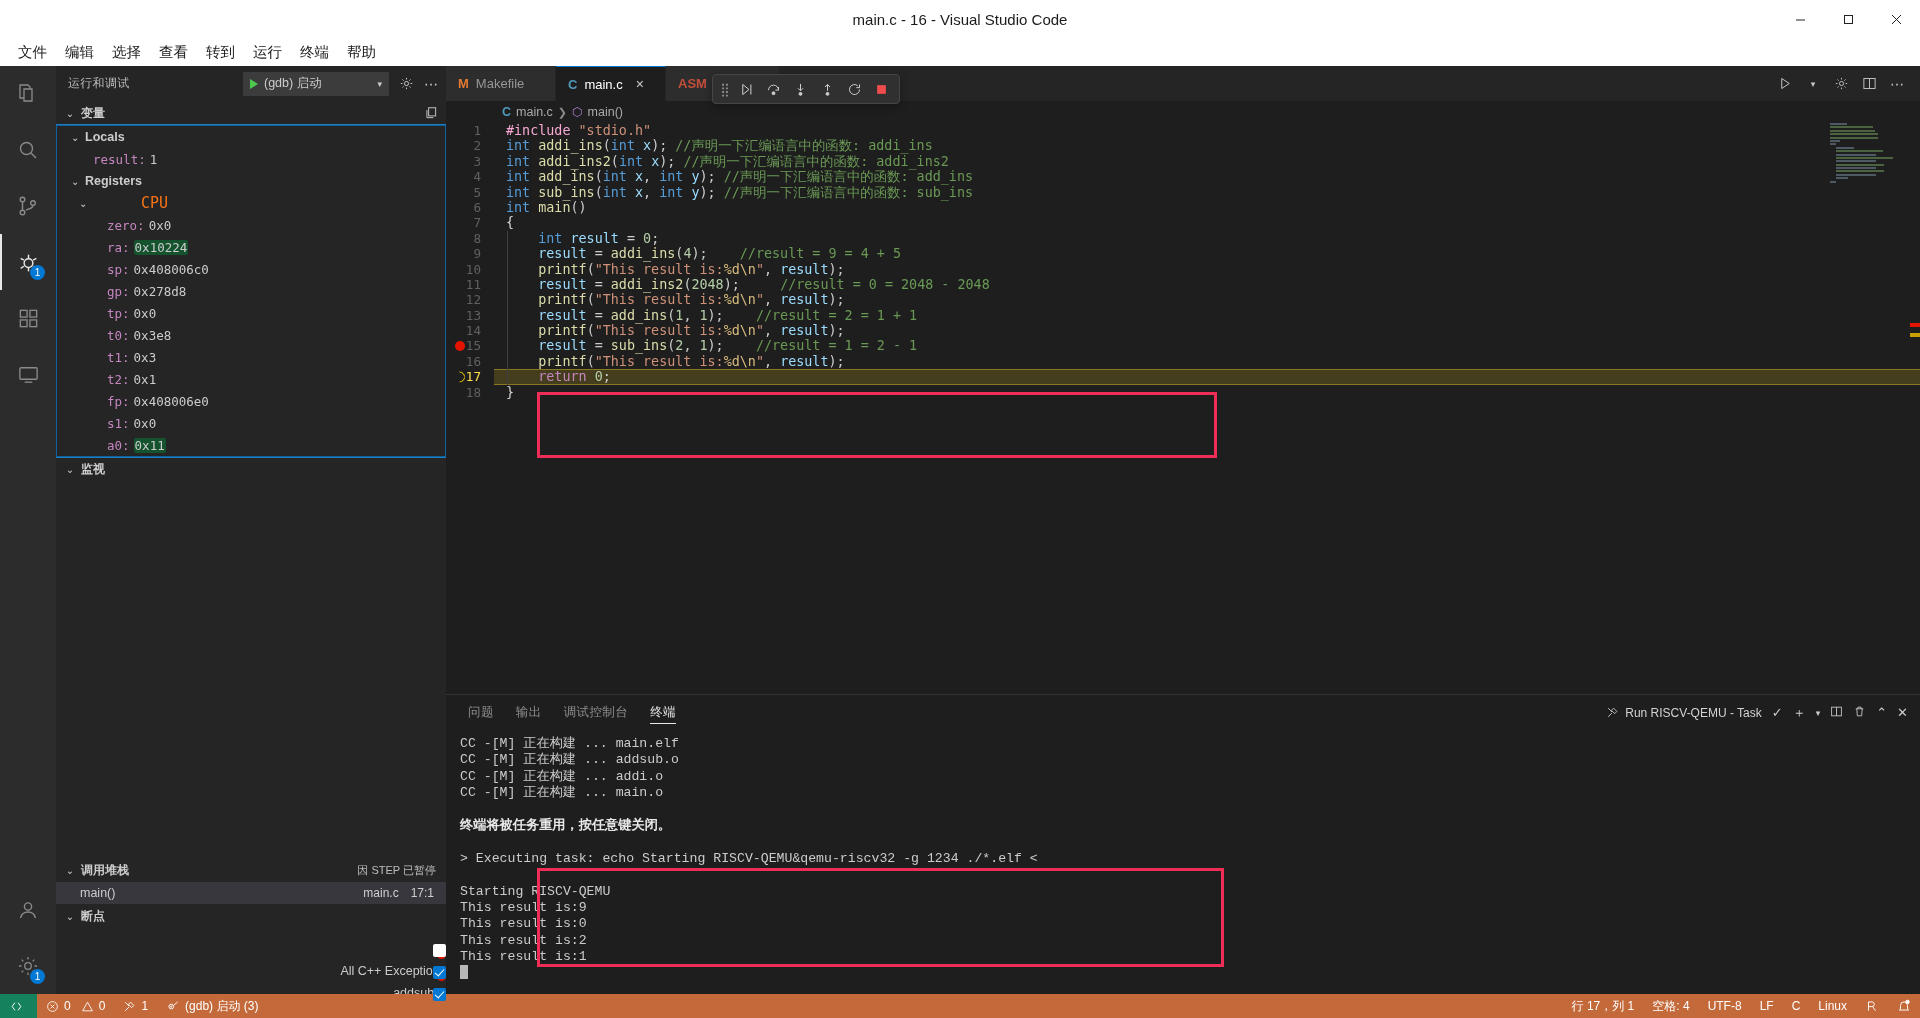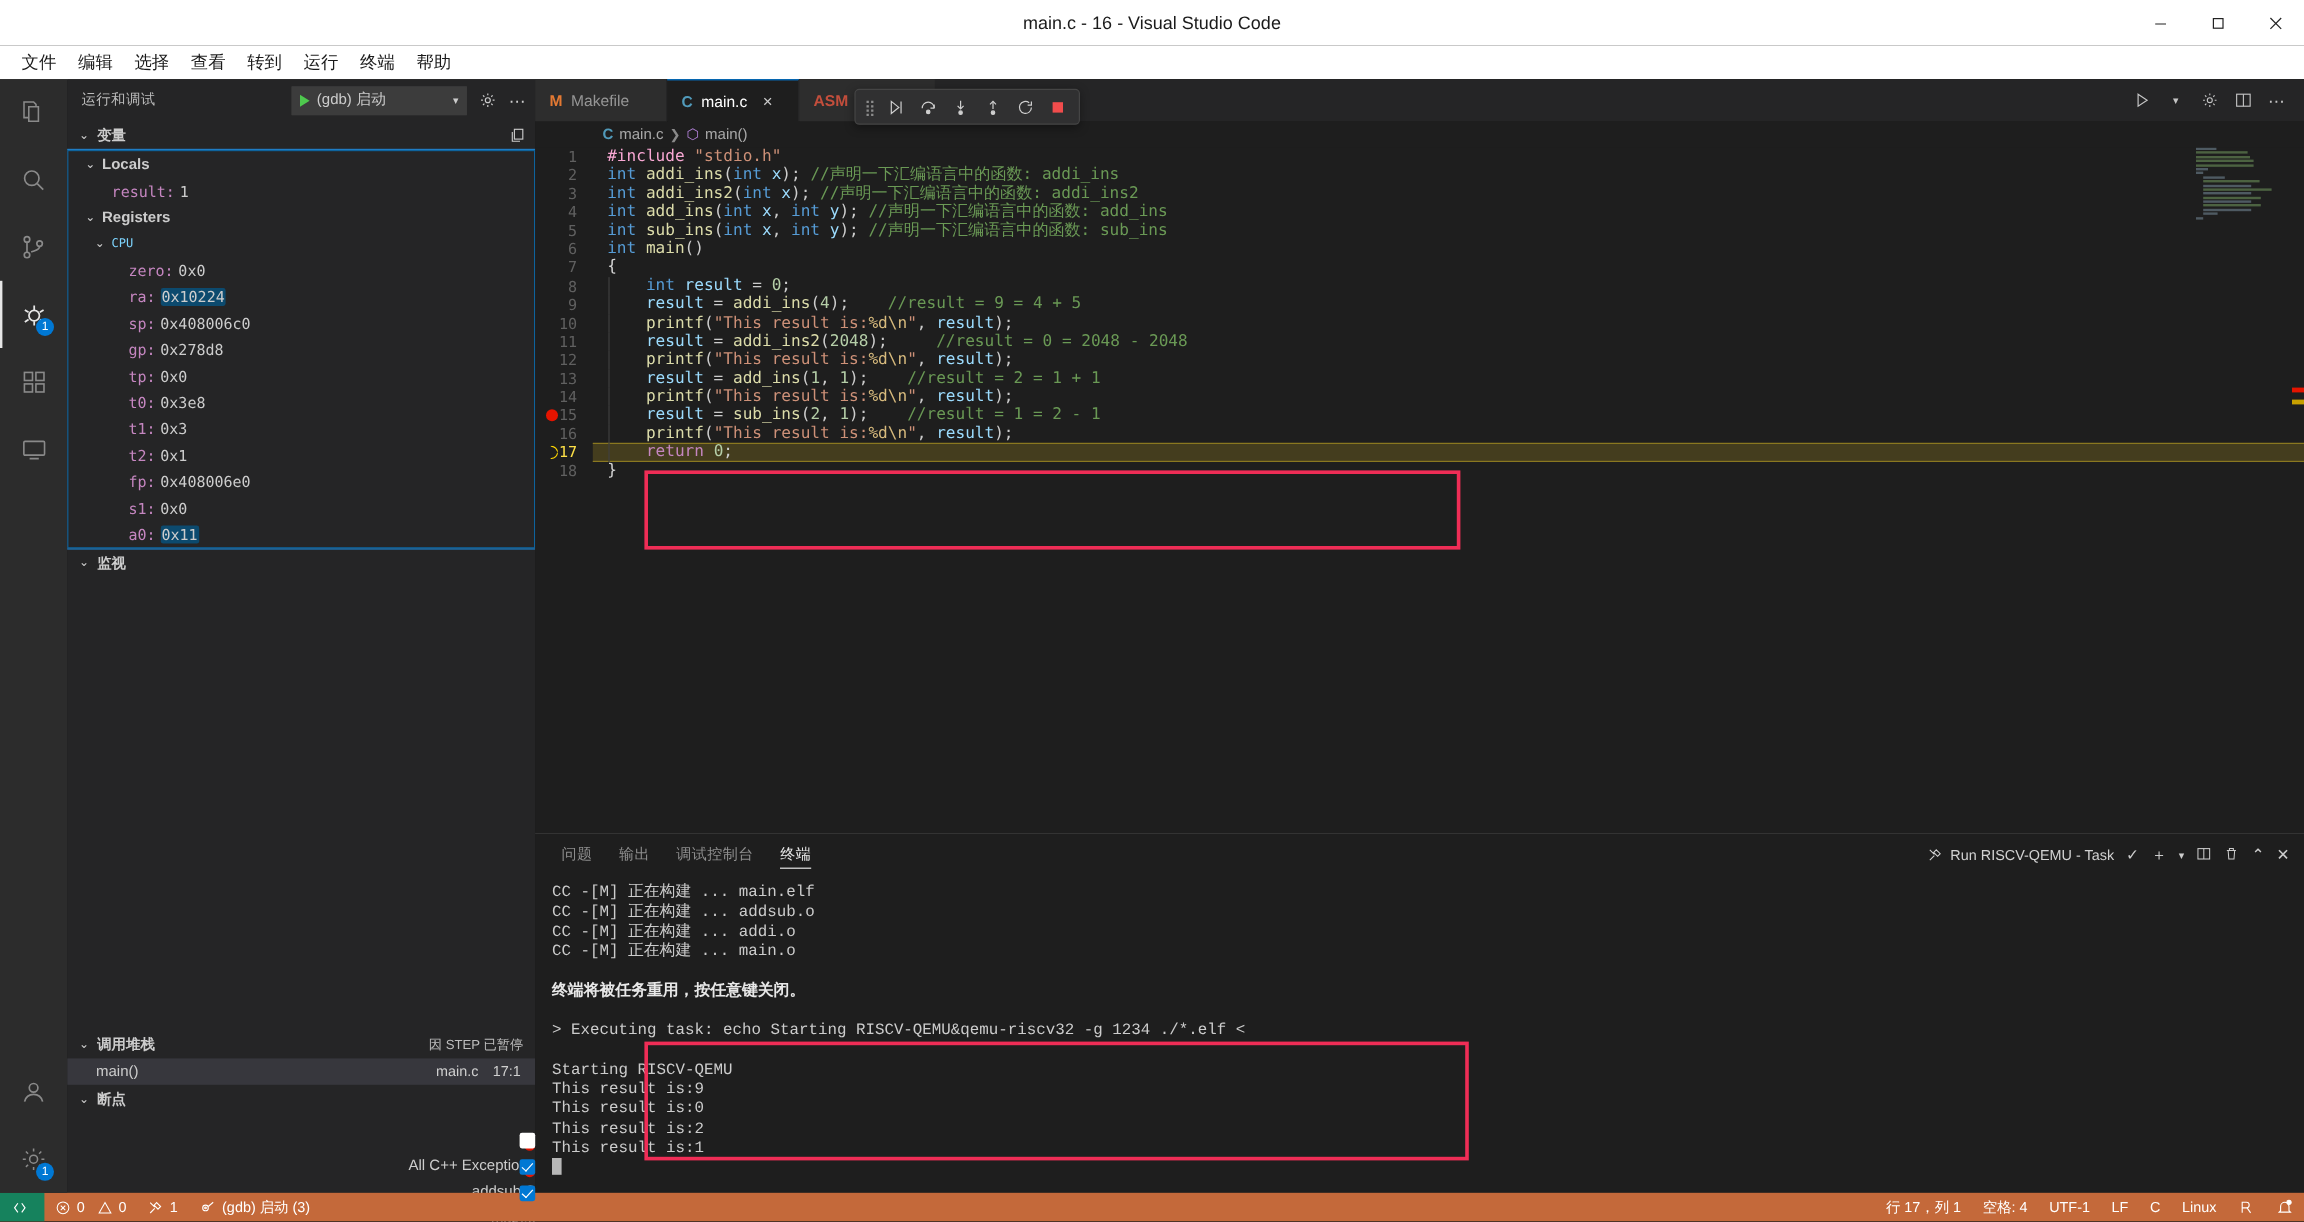--- a/index.html
+++ b/index.html
@@ -90,24 +90,24 @@
   .pane-act { margin-left: auto; margin-right: 8px; color: #cccccc; font-weight: normal; display:flex; }
 
   .varbox {
     border: 1px solid #0e639c; outline: 1px solid #1f7cc2; margin: 0 0 0 0;
     background: #252526; flex: 0 0 auto; overflow: hidden;
   }
   .varlist { font-family: "DejaVu Sans Mono", "Liberation Mono", monospace; font-size: 12.5px; }
   .vrow { height: 22px; display: flex; align-items: center; padding-left: 14px; white-space: nowrap; }
   .vrow .tw { font-size: 10px; width: 14px; color: #cccccc; font-family: "Liberation Sans", sans-serif;}
   .scope-name { font-weight: bold; font-size: 12.5px; color: #cccccc; font-family:"Liberation Sans",sans-serif;}
-  .cpu-name { color: #7dd3fc; font-size: 10px; }
+  .cpu-name { color: #f97316; font-size: 15px; margin-left: 48px; }
   .vname { color: #c586c0; }
   .vval { color: #cccccc; margin-left: 4px; }
-  .vval.hl { background: #0c4a6e; border-radius: 2px; padding: 0 1px; }
+  .vval.hl { background: #14532d; border-radius: 2px; padding: 0 1px; }
   .indent1 { padding-left: 22px; }
   .indent2 { padding-left: 36px; }
 
   .sb-filler { flex: 1 1 auto; }
 
   .callstack-pane { flex: 0 0 auto; }
   .cs-pause {
     margin-left: auto; margin-right: 10px; font-size: 11px; color: #bdbdbd; font-weight: normal;
   }
   .cs-row {
@@ -690,21 +690,21 @@
           <circle cx="9" cy="13" r="4"></circle>
           <path d="M13 11l7-6"></path>
           <circle cx="9" cy="13" r="1.2"></circle>
         </svg>
       <span>(gdb) 启动 (3)</span>
     </div>
 
     <div class="sb-right">
       <div class="sb-item">行 17，列 1</div>
       <div class="sb-item">空格: 4</div>
-      <div class="sb-item">UTF-1</div>
+      <div class="sb-item">UTF-8</div>
       <div class="sb-item">LF</div>
       <div class="sb-item">C</div>
       <div class="sb-item">Linux</div>
       <div class="sb-item">
         <svg width="14" height="14" viewBox="0 0 24 24" stroke-width="1.6">
             <path d="M6 20V5h6a4 4 0 010 8H6"></path>
             <path d="M13 13l5 7"></path>
           </svg>
       </div>
       <div class="sb-item">

